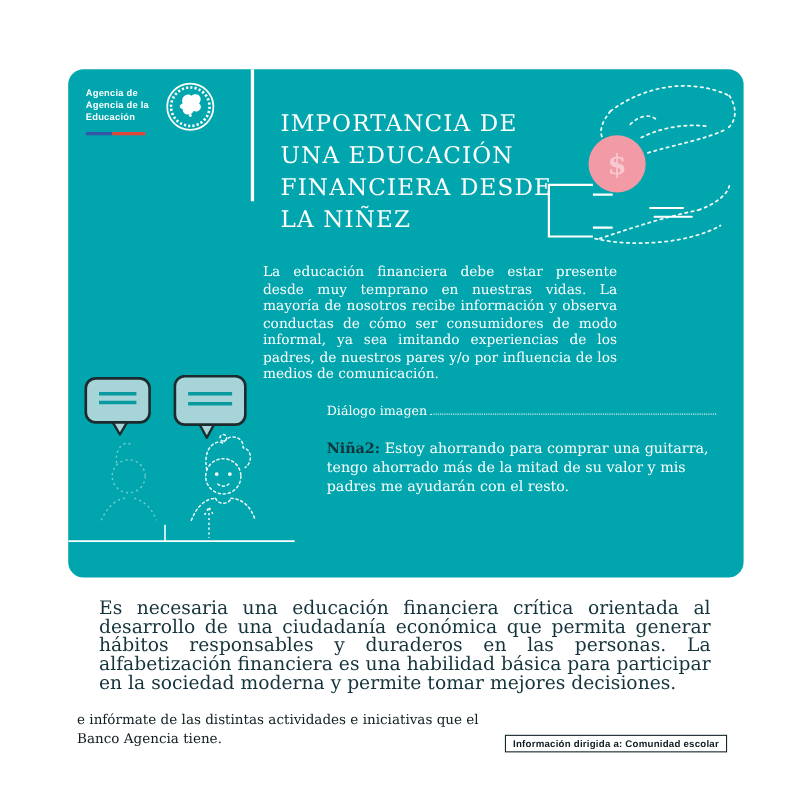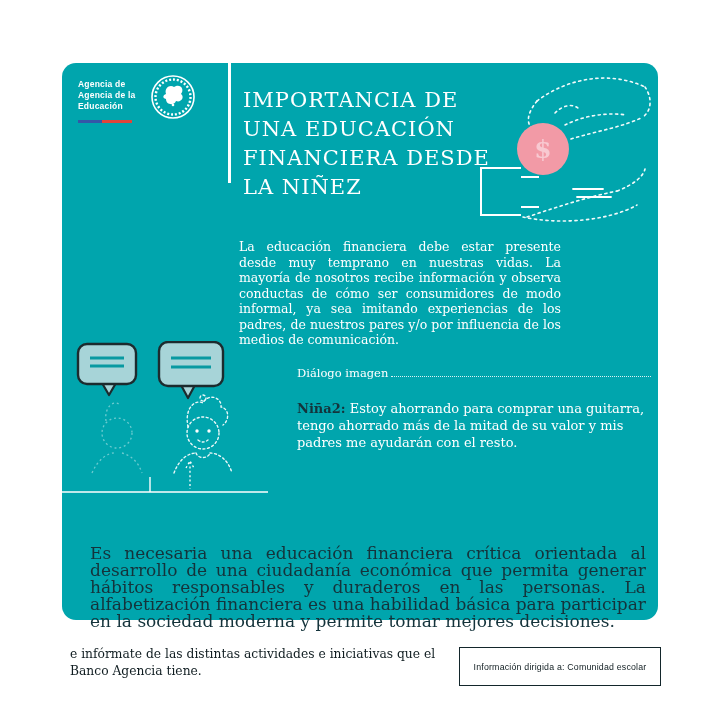--- a/index.html
+++ b/index.html
@@ -1,30 +1,30 @@
 <!DOCTYPE html>
 <html><head>
 <meta charset="utf-8">
 <style>
   html,body{margin:0;padding:0;background:#fff;}
   .canvas{position:relative;width:720px;height:720px;background:#ffffff;overflow:hidden;
           font-family:"DejaVu Serif", serif;}
-  .panel{position:absolute;left:62px;top:63px;width:596px;height:557px;
-         background:#00a5ad;border-radius:14px;}
+  .panel{position:absolute;left:62px;top:63px;width:596px;height:462px;
+         background:#00a5ad;border-radius:14px;padding-left:18px;}
   
   .logo-text{position:absolute;left:16px;top:16px;color:#fff;
              font-family:"Liberation Sans", sans-serif;font-weight:bold;
              font-size:8.5px;line-height:11px;letter-spacing:.2px;}
   .logo-text span{display:block;}
   .flag-bar{position:absolute;left:16px;top:57px;width:54px;height:3px;display:flex;}
   .flag-blue{width:45%;background:#3556a7;}
   .flag-red{flex:1;background:#e0453a;}
   .seal{position:absolute;left:88px;top:11px;width:46px;height:46px;}
   .vline{position:absolute;left:166px;top:0;width:3px;height:120px;background:#fff;}
-  .title{position:absolute;left:177px;top:19px;margin:4px;color:#fff;font-weight:normal;
+  .title{position:absolute;left:177px;top:19px;margin:16px;color:#fff;font-weight:normal;
          font-size:21px;line-height:29px;letter-spacing:1px;}
   .title span{display:block;}
   .hand-illo{position:absolute;right:3px;top:2px;width:178px;height:168px;}
   
   .intro{position:absolute;left:177px;top:176px;width:322px;color:#fff;
          font-size:12.5px;line-height:15.5px;text-align:justify;margin:0;}
   
   .scene{position:absolute;left:0px;top:278px;width:206px;height:156px;}
   
   .dialogue{position:absolute;left:235px;top:303px;width:354px;color:#fff;font-size:13px;}
@@ -35,25 +35,25 @@
   .dlg-line.first{margin-top:19px;}
   .dlg-line.second{margin-top:20px;}
   .speaker{color:#14333b;font-weight:bold;}
   
   .bottom-note{position:absolute;left:28px;top:482px;width:556px;color:#14333b;
                font-size:17px;line-height:17px;text-align:justify;margin:0;}
   
   .footer-left{position:absolute;left:70px;top:646px;width:390px;color:#101d21;
                font-size:12.3px;line-height:16.5px;}
   .footer-left .url{font-weight:bold;}
-  .audience-box{position:absolute;left:459px;top:647px;width:202px;height:39px;
+  .audience-box{position:absolute;left:459px;top:668px;width:202px;height:16px;
                 border:1.5px solid #13262b;box-sizing:border-box;display:flex;
                 align-items:center;justify-content:center;
                 font-family:"Liberation Sans", sans-serif;font-size:8.8px;
-                font-weight:normal;color:#101d21;letter-spacing:.2px;}
+                font-weight:bold;color:#101d21;letter-spacing:.2px;}
   svg{display:block;}
 </style>
 </head>
 <body>
 
 <div class="canvas">
   <div class="panel">
 
     <div class="logo-text">
       <span>Agencia de</span>

